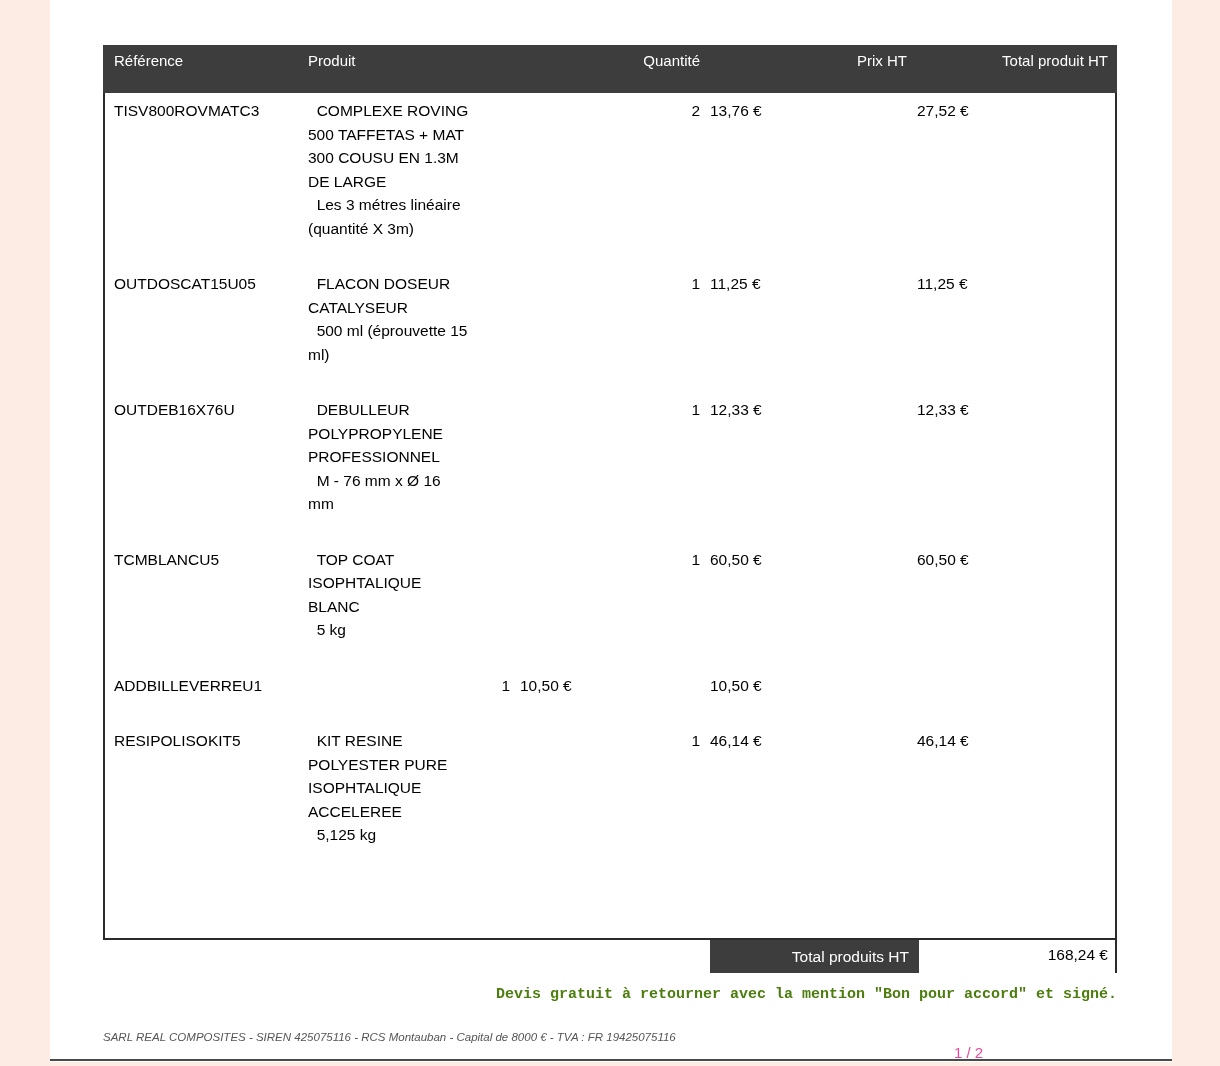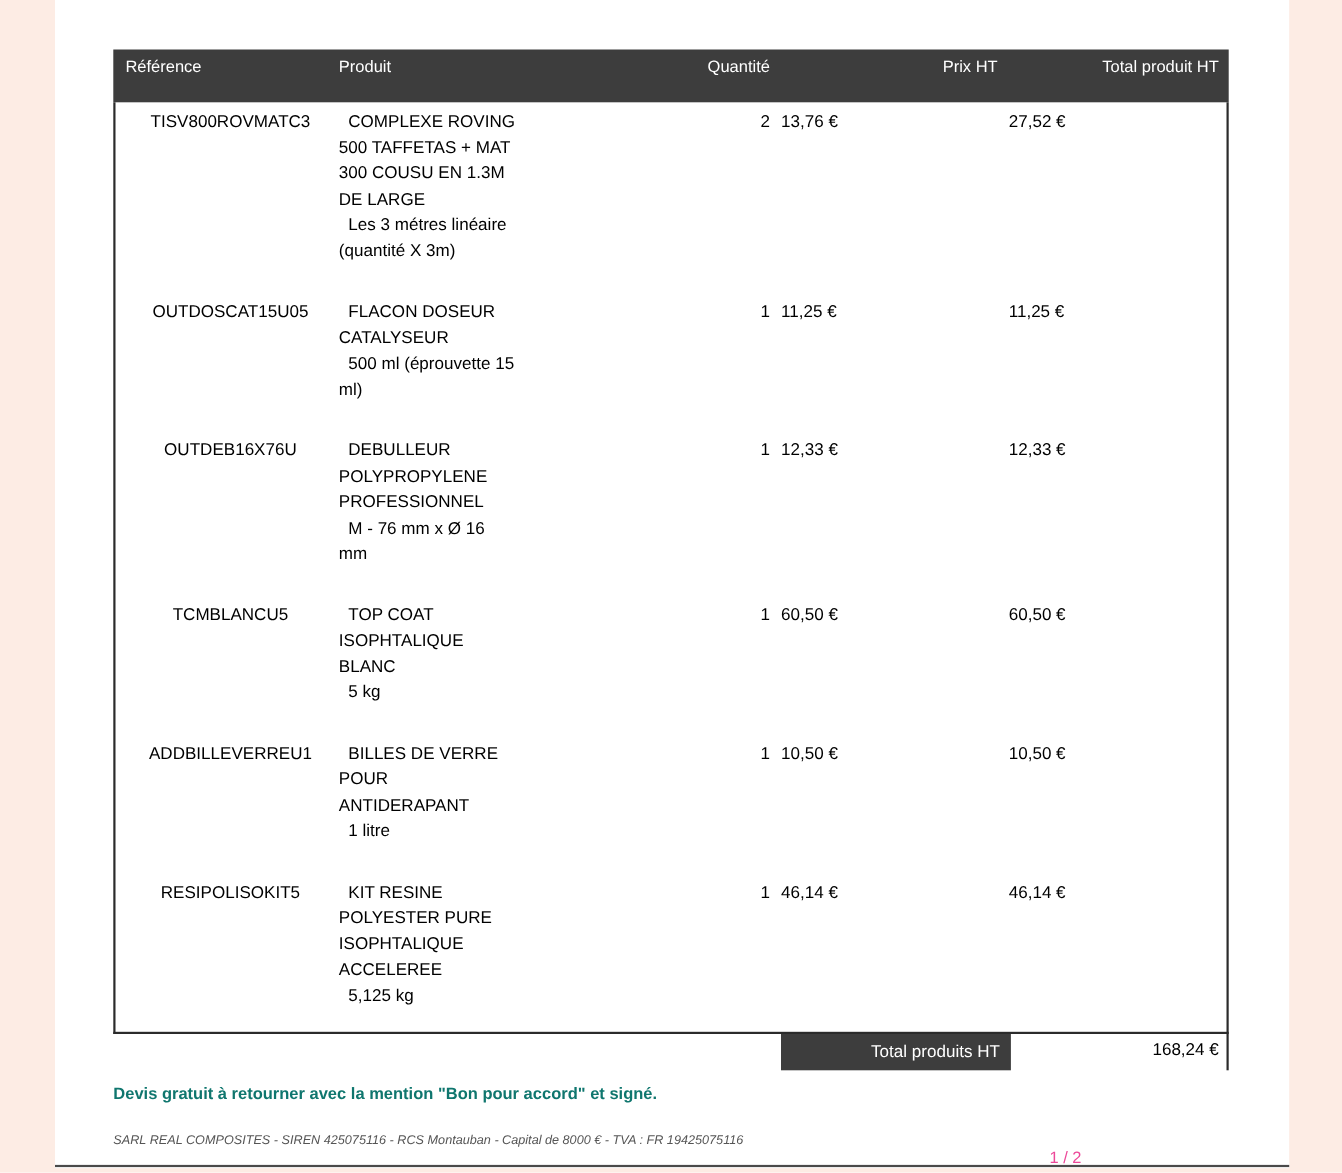--- a/index.html
+++ b/index.html
@@ -48,21 +48,21 @@
     overflow: hidden;
     font-size: 15.5px;
     line-height: 23.5px;
   }
   .row {
     display: grid;
     grid-template-columns: 200px 215px 190px 207px 198px;
     margin-bottom: 32px;
     align-items: start;
   }
-  .row .c-ref   { padding-left: 9px; text-align: center; }
+  .row .c-ref   { padding-left: 9px; }
   .row .c-prod  { padding-left: 3px; white-space: pre-wrap; }
   .row .c-qty   { text-align: right; padding-right: 10px; }
   .row .c-prix  { text-align: left; padding-right: 10px; }
   .row .c-total { text-align: left; padding-right: 7px; }
   
   .total-row {
     display: flex;
     margin-left: 607px;
     height: 33px;
     font-size: 15.5px;
@@ -77,24 +77,25 @@
   }
   .total-value {
     width: 235px;
     text-align: right;
     padding-right: 7px;
     line-height: 30px;
     border-right: 2px solid #2b2b2b;
   }
   .mention {
     margin-top: 13px;
-    text-align: left;
+    text-align: right;
     font-weight: bold;
     font-size: 15px;
-    color: #0f766e;
+    color: #4d7c0f;
+    font-family: Liberation Mono, monospace;
   }
   .legal {
     margin-top: 28px;
     text-align: left;
     font-style: italic;
     font-size: 11.5px;
     color: #555555;
   }
   .page-number {
     position: absolute;
@@ -169,24 +170,20 @@
 ISOPHTALIQUE
 BLANC
   5 kg</div>
         <div class="c-qty">1</div>
         <div class="c-prix">60,50 €</div>
         <div class="c-total">60,50 €</div>
       </div>
 
       <div class="row">
         <div class="c-ref">ADDBILLEVERREU1</div>
-        <div class="c-prod">  BILLES DE VERRE
-POUR
-ANTIDERAPANT
-  1 litre</div>
         <div class="c-qty">1</div>
         <div class="c-prix">10,50 €</div>
         <div class="c-total">10,50 €</div>
       </div>
 
       <div class="row">
         <div class="c-ref">RESIPOLISOKIT5</div>
         <div class="c-prod">  KIT RESINE
 POLYESTER PURE
 ISOPHTALIQUE

